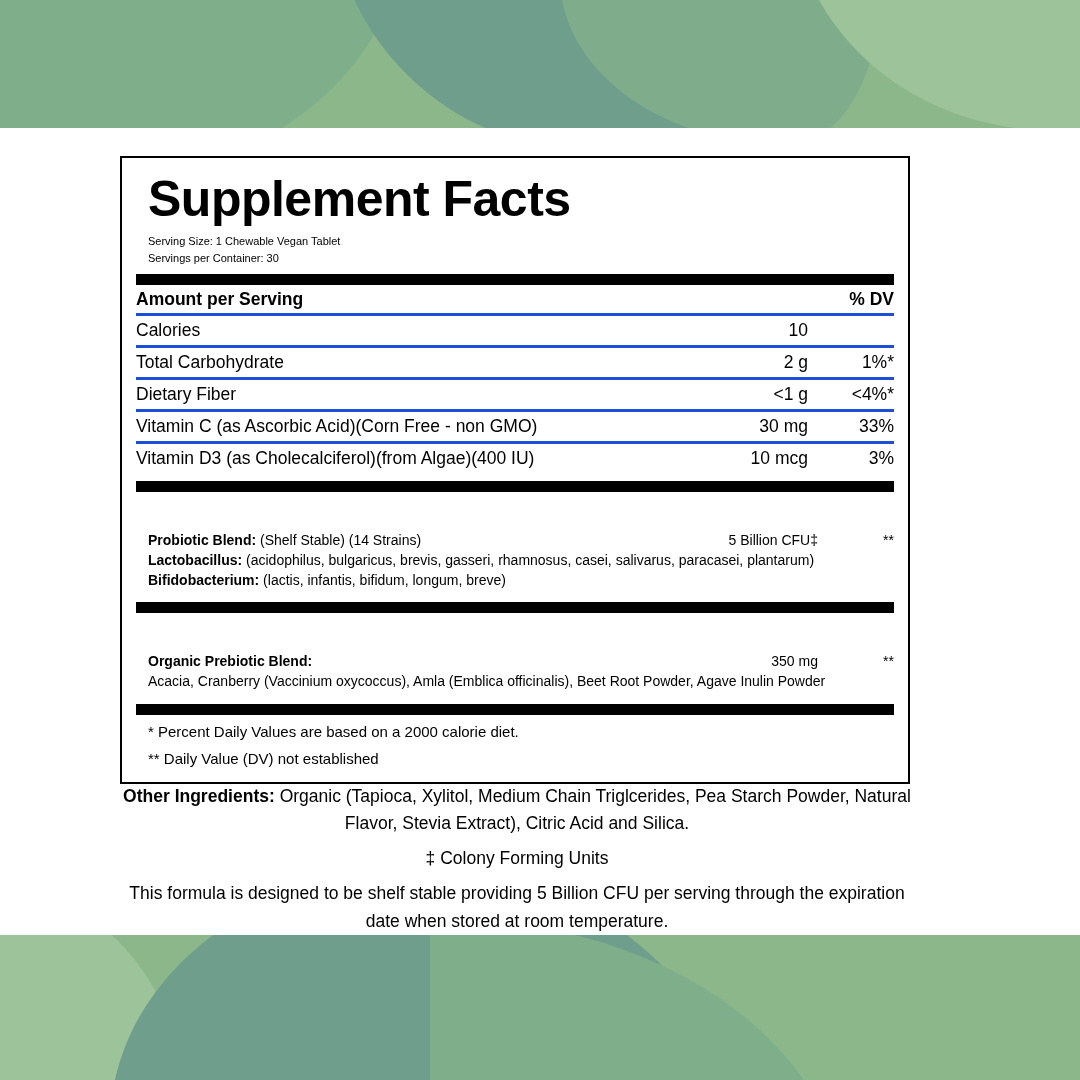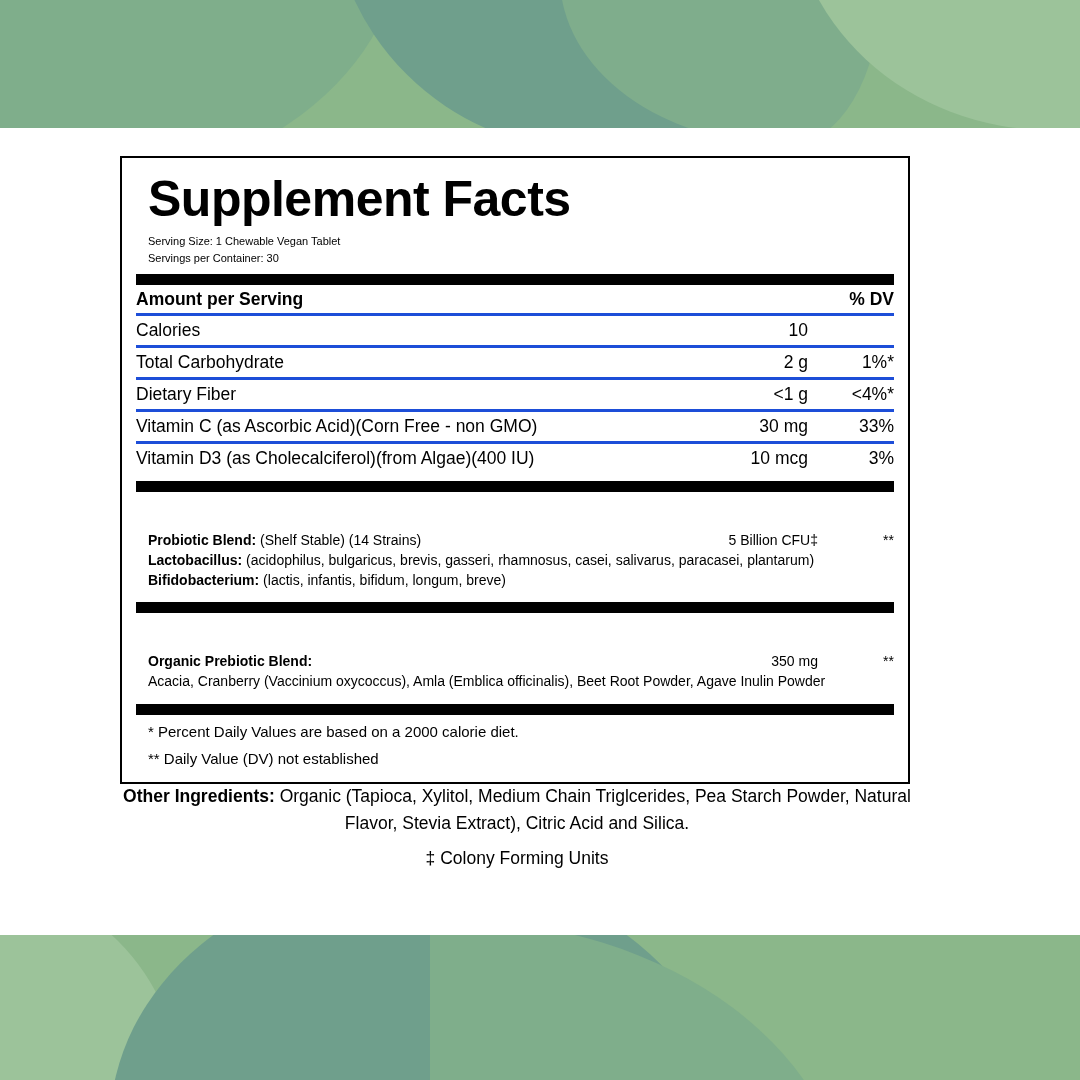--- a/index.html
+++ b/index.html
@@ -285,20 +285,21 @@
     <div class="rule-thick"></div>
 
     <div class="footnote">* Percent Daily Values are based on a 2000 calorie diet.</div>
     <div class="footnote">** Daily Value (DV) not established</div>
 
   </div>
 
   <div class="below" style="top: 655px;">
     <p class="tight"><span class="bold">Other Ingredients:</span><span> Organic (Tapioca, Xylitol, Medium Chain Triglcerides, Pea Starch Powder, Natural Flavor, Stevia Extract), Citric Acid and Silica.</span></p>
     <p class="tight">‡ Colony Forming Units</p>
+    <p>This formula is designed to be shelf stable providing 5 Billion CFU per serving through the expiration date when stored at room temperature.</p>
   </div>
 
 </div>
 
 <div class="deco-band-bottom">
   <div class="blob-a"></div>
   <div class="blob-b"></div>
   <div class="blob-c"></div>
 </div>
 

